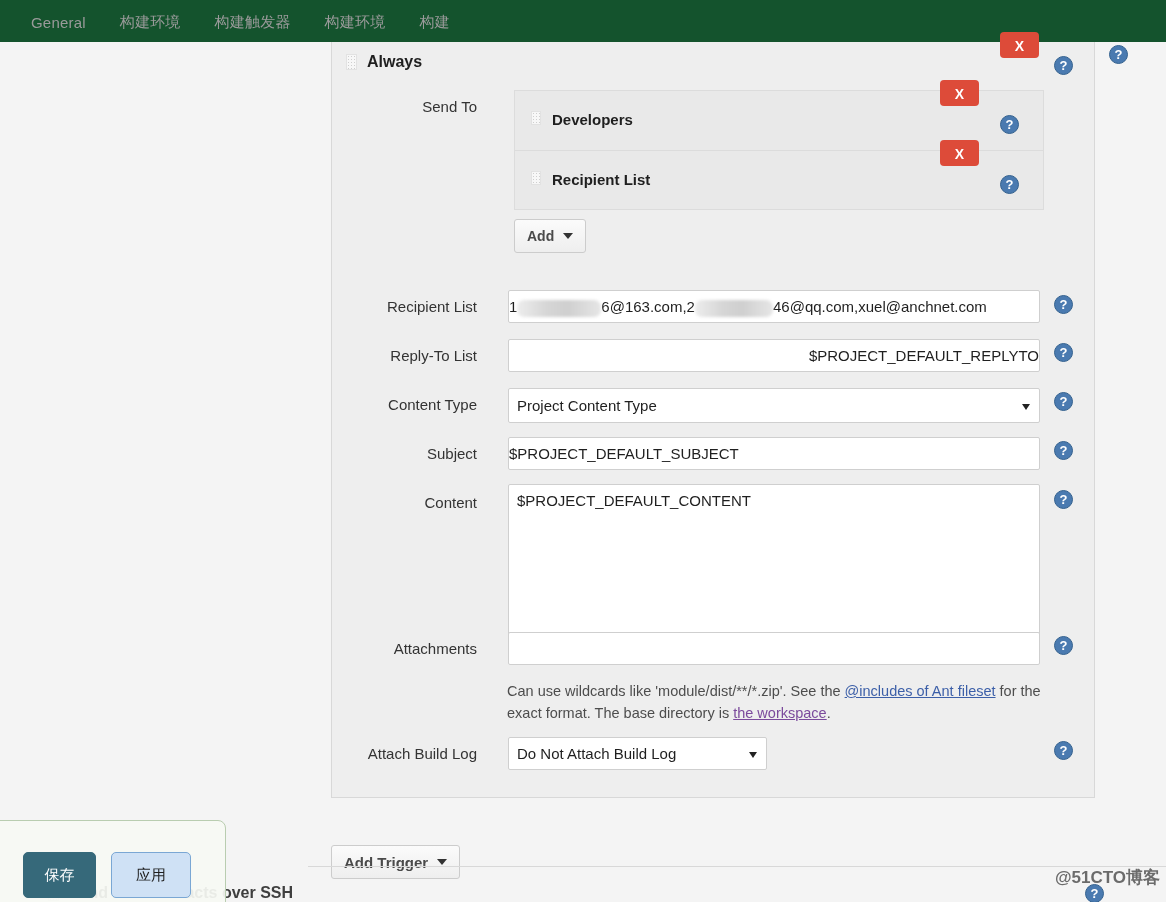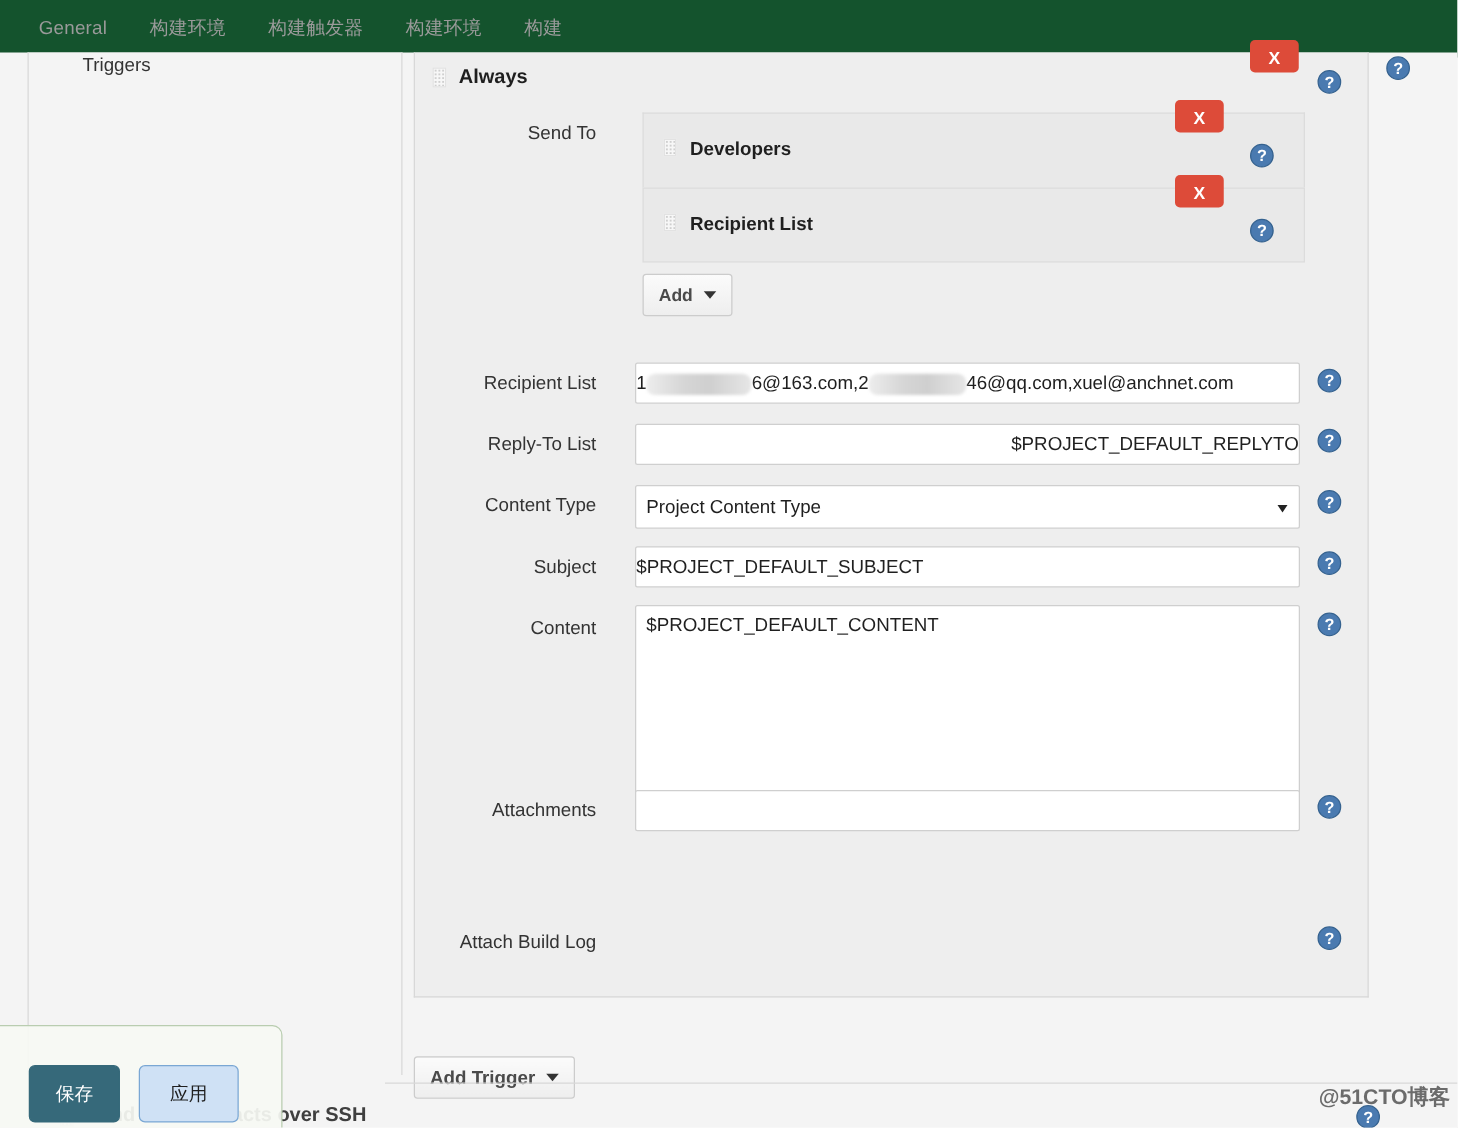--- a/index.html
+++ b/index.html
@@ -369,23 +369,20 @@
       <div class="tab">General</div>
       <div class="tab">构建环境</div>
       <div class="tab">构建触发器</div>
       <div class="tab">构建环境</div>
       <div class="tab">构建</div>
     </div>
   </div>
 
   <div class="content">
 
-    <div class="left-rail">
-      <div class="left-rail-label">Triggers</div>
-    </div>
 
     <div class="trigger-block">
 
       <div class="always-head">
         <span class="grip"></span>
         <span class="always-title">Always</span>
       </div>
       <button class="btn-x" style="left:668px; top:-10px;">X</button>
       <span class="help-icon" style="left:722px; top:14px;"></span>
 
@@ -439,22 +436,29 @@
         <span>$PROJECT_DEFAULT_CONTENT</span>
         <span class="resize-grip"></span>
       </div>
       <div class="drag-bar" style="left:427px; top:612px;"></div>
       <span class="help-icon" style="left:722px; top:448px;"></span>
 
       <div class="row-label" style="left:10px; top:598px; width:135px;">Attachments</div>
       <div class="txtinput" style="left:176px; top:590px; width:532px; height:33px; line-height:31px;"></div>
       <span class="help-icon" style="left:722px; top:594px;"></span>
 
+      <div class="helptext" style="left:175px; top:638px; width:545px;">
+        <span>Can use wildcards like 'module/dist/**/*.zip'. See the </span><a href="#">@includes of Ant fileset</a><span> for the exact format. The base directory is </span><a href="#" class="visited">the workspace</a><span>.</span>
+      </div>
 
       <div class="row-label" style="left:10px; top:703px; width:135px;">Attach Build Log</div>
+      <div class="selectbox" style="left:176px; top:695px; width:259px; height:33px;">
+        <span>Do Not Attach Build Log</span>
+        <span class="arrow"></span>
+      </div>
       <span class="help-icon" style="left:722px; top:699px;"></span>
     </div>
 
     <span class="help-icon" style="left:1109px; top:3px;"></span>
 
     <button class="btn-grey add-trigger">
       <span>Add Trigger</span>
       <span class="caret"></span>
     </button>
 

